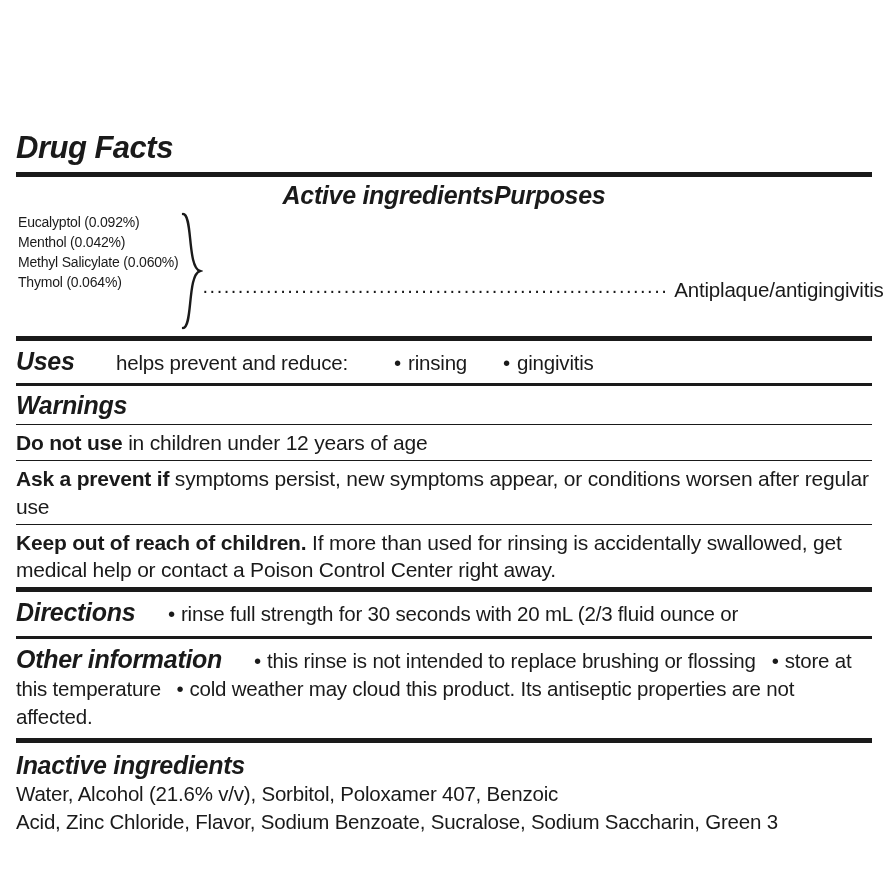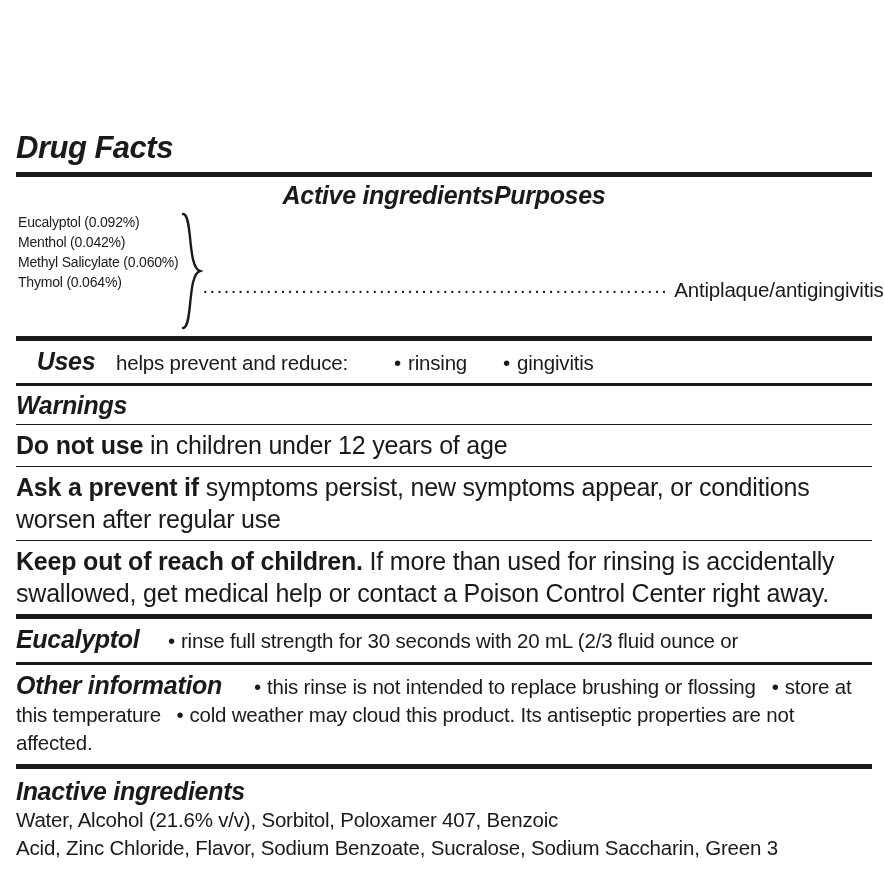--- a/index.html
+++ b/index.html
@@ -107,42 +107,42 @@
     letter-spacing: -0.2px;
   }
 
   
   .uses-row {
     display: flex;
     align-items: baseline;
     gap: 0;
     padding: 6px 0 7px 0;
   }
-  .uses-row .hd { width: 100px; text-align: center; }
+  .uses-row .hd { width: 100px; }
   .uses-lead { font-size: 20.5px; letter-spacing: -0.2px; }
   .bullet-item {
     font-size: 20.5px;
     letter-spacing: -0.2px;
     white-space: nowrap;
   }
   .bullet-item::before {
     content: "\2022";
     display: inline-block;
     margin-right: 7px;
   }
   .gap-1 { margin-left: 46px; }
   .gap-2 { margin-left: 36px; }
 
   
   .warn-head {
     padding: 5px 0 4px 0;
   }
   .warn-line {
     padding: 4px 0 4px 0;
-    font-size: 25px;
+    font-size: 21px;
     line-height: 1.3;
     letter-spacing: -0.2px;
   }
   .warn-line b { font-weight: bold; }
 
   
   .dir-block {
     padding: 6px 0 8px 0;
   }
   .dir-row1 {
@@ -244,21 +244,21 @@
 
     <div class="warn-line">
       <b>Keep out of reach of children.</b><span> If more than used for rinsing is accidentally swallowed, get medical help or contact a Poison Control Center right away.</span>
     </div>
   </div>
 
   <div class="rule-thick"></div>
 
   <div class="dir-block">
     <div class="dir-row1">
-      <span class="hd">Eucalyptol</span>
+      <span class="hd">Directions</span>
       <span class="dir-txt inline-b">rinse full strength for 30 seconds with 20 mL (2/3 fluid ounce or</span>
     </div>
   </div>
 
   <div class="rule-med"></div>
 
   <div class="oi-block">
     <div class="oi-row1">
       <span class="hd">Other information</span>
       <span class="dir-txt inline-b">this rinse is not intended to replace brushing or flossing</span>

